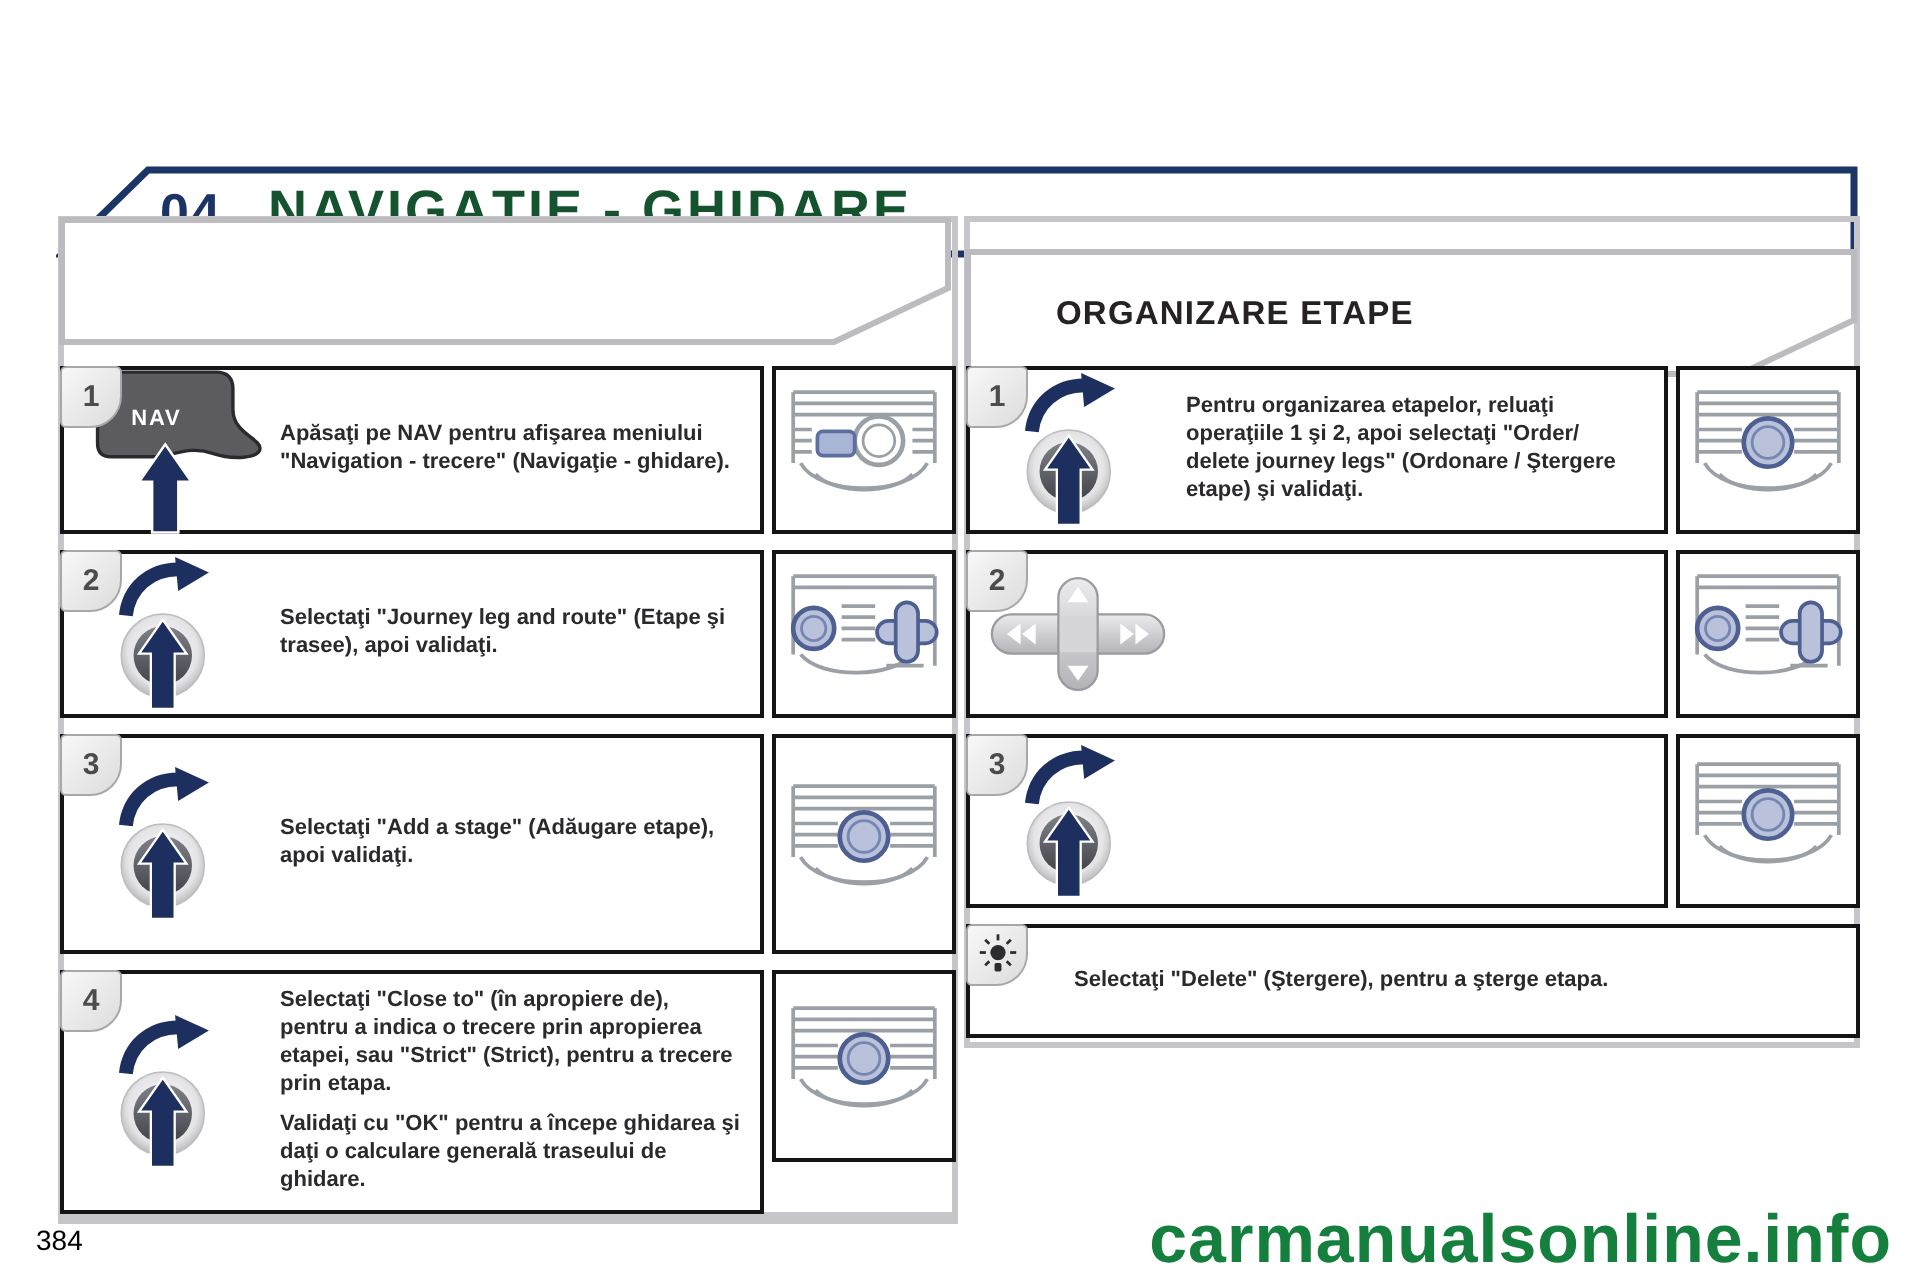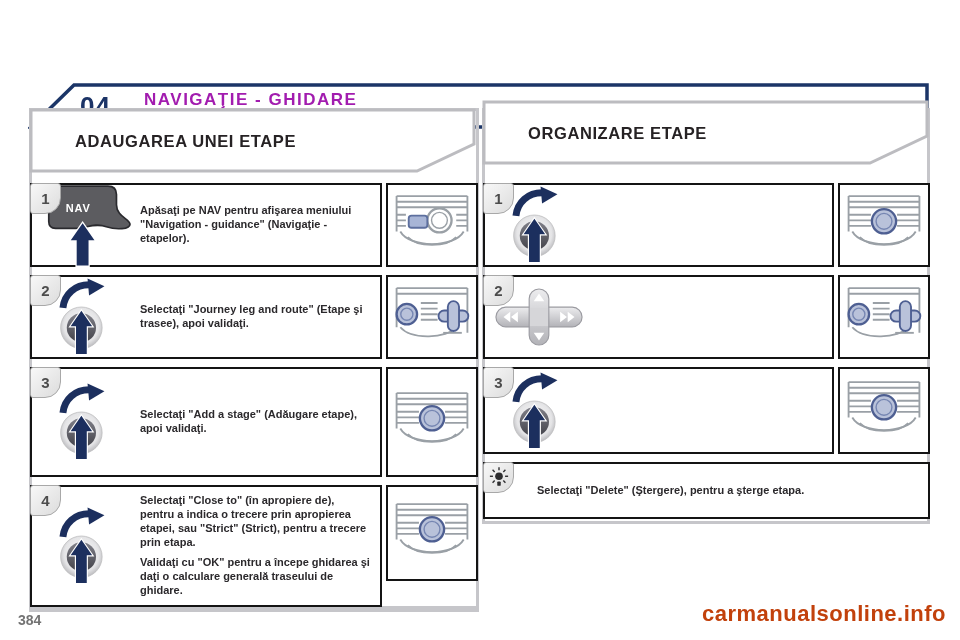--- a/index.html
+++ b/index.html
@@ -8,31 +8,31 @@
     background:#ffffff;
     font-family:"Liberation Sans","DejaVu Sans",sans-serif;
     color:#2b2a2c;
   }
   .abs{position:absolute;}
 
   
   #chapter-header{left:28px;top:50px;width:902px;height:47px;margin-top:33px;}
   #chapter-header svg{position:absolute;left:0;top:0;}
   #chapter-num{position:absolute;left:52px;top:8px;font-size:26px;font-weight:bold;color:#1b3366;letter-spacing:1px;}
-  #chapter-title{position:absolute;left:116px;top:7px;font-size:17px;font-weight:bold;color:#a21caf;letter-spacing:1.5px;}
+  #chapter-title{position:absolute;left:106px;top:7px;font-size:27px;font-weight:bold;color:#14532d;letter-spacing:1.5px;}
 
   
   .col-frame{border:3px solid #c6c6ca;background:transparent;}
   #frame-left{left:29px;top:108px;width:444px;height:498px;}
   #frame-right{left:482px;top:108px;width:442px;height:410px;}
 
   
   .section-header{height:66px;}
   #section-left{left:29px;top:108px;width:448px;}
-  #section-right{left:482px;top:100px;width:448px;}
+  #section-right{left:482px;top:124px;width:448px;}
   .section-header svg{position:absolute;left:0;top:0;}
   .section-title{position:absolute;left:46px;top:24px;font-size:16.5px;font-weight:bold;color:#262224;letter-spacing:0.6px;}
 
   
   .step-row{border:2px solid #141414;background:#fff;display:flex;align-items:center;box-sizing:border-box;}
   .thumb-box{border:2px solid #141414;background:#fff;box-sizing:border-box;display:flex;align-items:center;justify-content:center;}
 
   .badge{
     position:absolute;left:-2px;top:-2px;width:29px;height:29px;
     background:linear-gradient(135deg,#f8f8f8 0%,#dcdcdc 100%);
@@ -43,22 +43,22 @@
   .icon-cell{flex:0 0 108px;display:flex;align-items:center;justify-content:center;}
   .text-cell{flex:1;padding:8px 10px 8px 0;font-size:11px;line-height:1.27;font-weight:bold;color:#2b292c;}
   .text-cell p{margin:0 0 7px 0;}
   .text-cell p:last-child{margin-bottom:0;}
 
   
   #note-row{left:483px;top:462px;width:447px;height:57px;border:2px solid #141414;background:#fff;box-sizing:border-box;display:flex;align-items:center;}
   #note-row .note-text{padding:6px 12px 6px 52px;font-size:11px;font-weight:bold;line-height:1.27;color:#2b292c;}
 
   
-  #page-number{left:18px;top:612px;font-size:14px;font-weight:bold;color:#737373;}
-  #watermark{right:14px;top:601px;font-size:22px;font-weight:bold;color:#c2410c;letter-spacing:0.5px;}
+  #page-number{left:18px;top:612px;font-size:14px;font-weight:normal;color:#000000;}
+  #watermark{right:14px;top:601px;font-size:34px;font-weight:bold;color:#15803d;letter-spacing:0.5px;}
   #bottom-rule{left:29px;top:606px;width:449px;height:3px;background:#c6c6ca;}
 </style>
 </head>
 <body>
 
 <svg width="0" height="0" style="position:absolute">
   <defs>
     <radialGradient id="gRim" cx="50%" cy="45%" r="60%">
       <stop offset="0%" stop-color="#ffffff"></stop>
       <stop offset="70%" stop-color="#e4e4e6"></stop>
@@ -167,38 +167,37 @@
 </div>
 
 <div class="abs col-frame" id="frame-left"></div>
 <div class="abs col-frame" id="frame-right"></div>
 <div class="abs" id="bottom-rule"></div>
 
 <div class="abs section-header" id="section-left">
   <svg width="448" height="66">
     <polygon points="2,2 445,2 445,36 388,63 2,63" fill="#ffffff" stroke="#bcbcc0" stroke-width="3"></polygon>
   </svg>
-  <span class="section-title">ADAUGAREA UNEI ETAPE</span>
 </div>
 <div class="abs section-header" id="section-right">
   <svg width="448" height="66">
     <polygon points="2,2 445,2 445,36 388,63 2,63" fill="#ffffff" stroke="#bcbcc0" stroke-width="3"></polygon>
   </svg>
   <span class="section-title">ORGANIZARE ETAPE</span>
 </div>
 
 <div class="abs step-row" style="left:30px;top:183px;width:352px;height:84px;">
   <div class="badge">1</div>
   <div class="icon-cell">
     <svg width="104" height="88">
         <use href="#sym-navkey"></use>
       </svg>
   </div>
   <div class="text-cell">
-    <p>Apăsaţi pe NAV pentru afişarea meniului "Navigation - guidance" (Navigaţie - etapelor).</p>
+    <p>Apăsaţi pe NAV pentru afişarea meniului "Navigation - trecere" (Navigaţie - ghidare).</p>
   </div>
 </div>
 <div class="abs thumb-box" style="left:386px;top:183px;width:92px;height:84px;">
   <svg width="82" height="74">
       <use href="#sym-console-a"></use>
     </svg>
 </div>
 
 <div class="abs step-row" style="left:30px;top:275px;width:352px;height:84px;">
   <div class="badge">2</div>
@@ -251,20 +250,23 @@
       <use href="#sym-console-c"></use>
     </svg>
 </div>
 
 <div class="abs step-row" style="left:483px;top:183px;width:351px;height:84px;">
   <div class="badge">1</div>
   <div class="icon-cell">
     <svg width="62" height="80">
         <use href="#sym-knob"></use>
       </svg>
+  </div>
+  <div class="text-cell">
+    <p>Pentru organizarea etapelor, reluaţi operaţiile 1 şi 2, apoi selectaţi "Order/ delete journey legs" (Ordonare / Ştergere etape) şi validaţi.</p>
   </div>
 </div>
 <div class="abs thumb-box" style="left:838px;top:183px;width:92px;height:84px;">
   <svg width="82" height="74">
       <use href="#sym-console-c"></use>
     </svg>
 </div>
 
 <div class="abs step-row" style="left:483px;top:275px;width:351px;height:84px;">
   <div class="badge">2</div>

